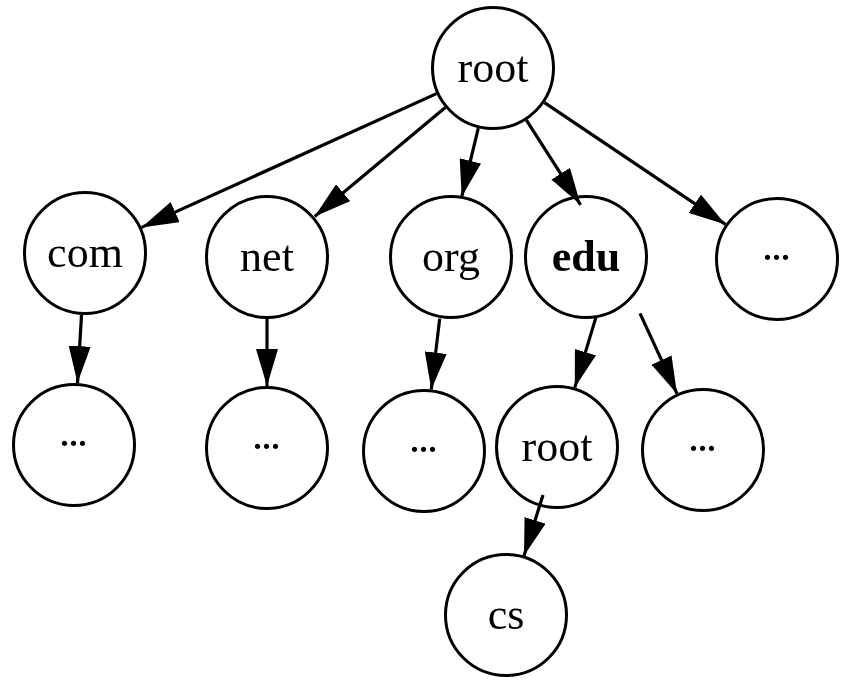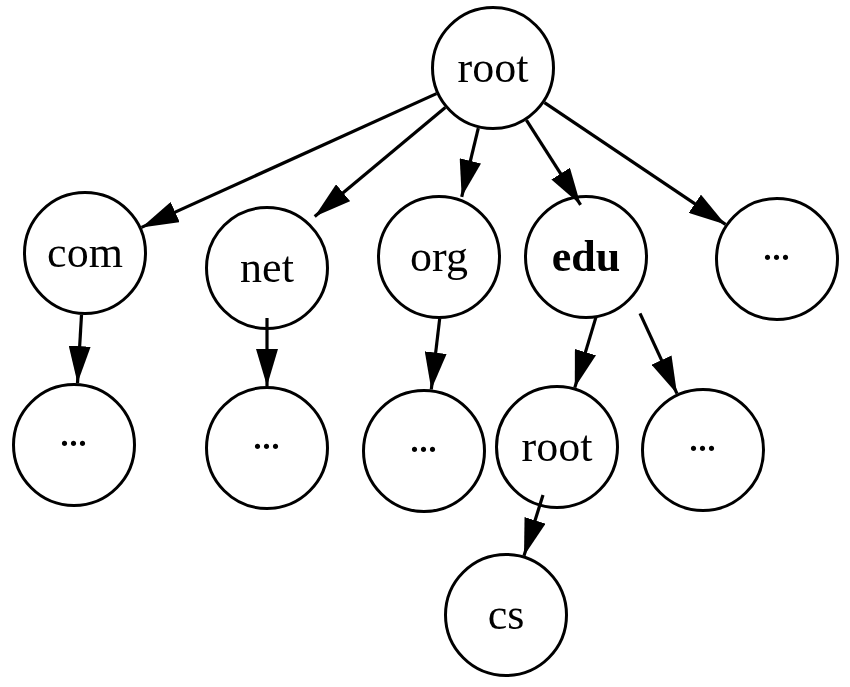--- a/index.html
+++ b/index.html
@@ -74,25 +74,25 @@
   </svg>
 
   <div class="node" style="left:431px; top:6px;">
     <span class="label">root</span>
   </div>
 
   <div class="node" style="left:23px; top:191px;">
     <span class="label">com</span>
   </div>
 
-  <div class="node" style="left:205px; top:206px;">
+  <div class="node" style="left:205px; top:195px;">
     <span class="label">net</span>
   </div>
 
-  <div class="node" style="left:377px; top:195px;">
+  <div class="node" style="left:389px; top:195px;">
     <span class="label">org</span>
   </div>
 
   <div class="node" style="left:524px; top:195px;font-weight:bold;">
     <span class="label">edu</span>
   </div>
 
   <div class="node" style="left:715px; top:197px;">
     <span class="label dots">...</span>
   </div>

